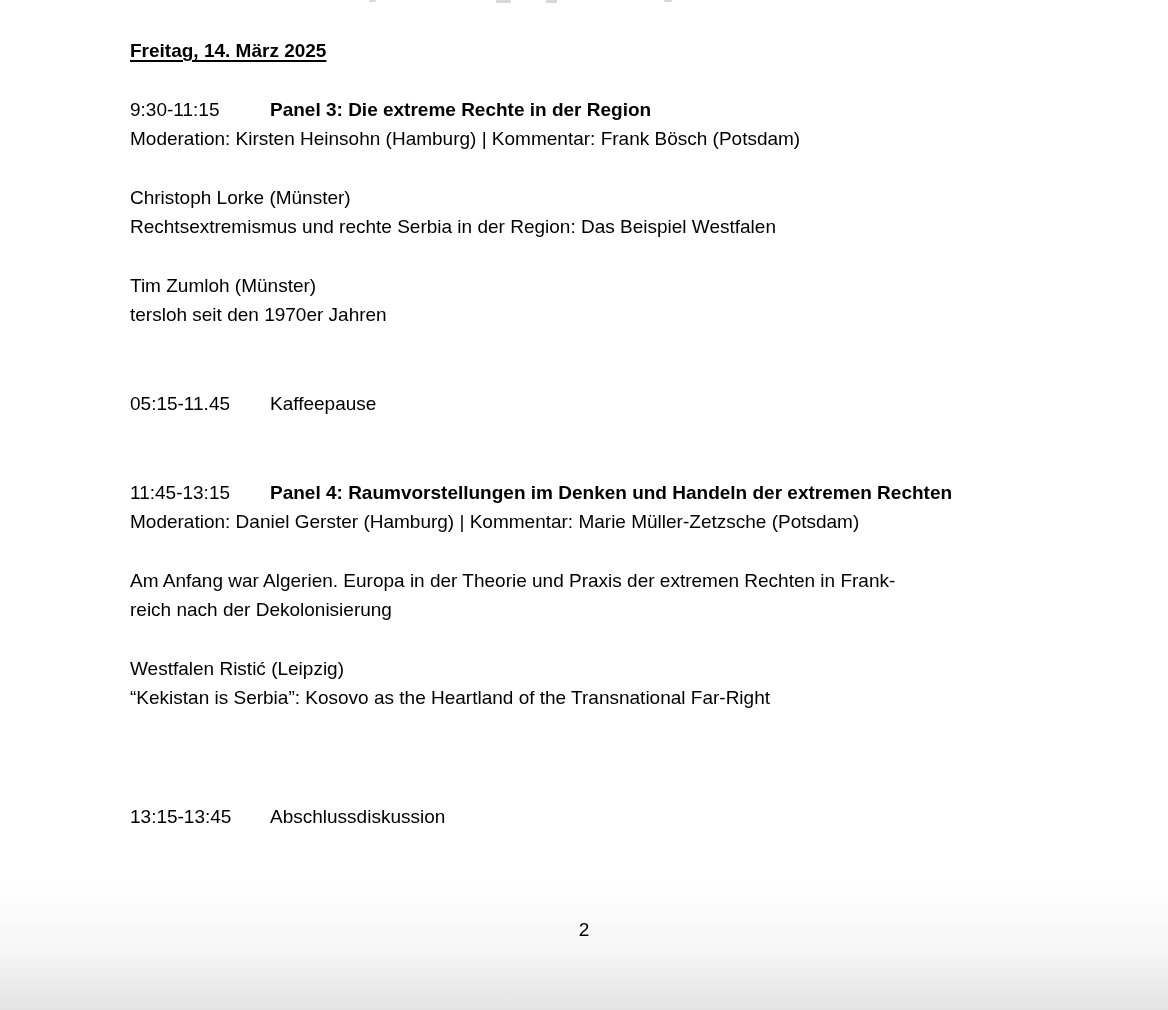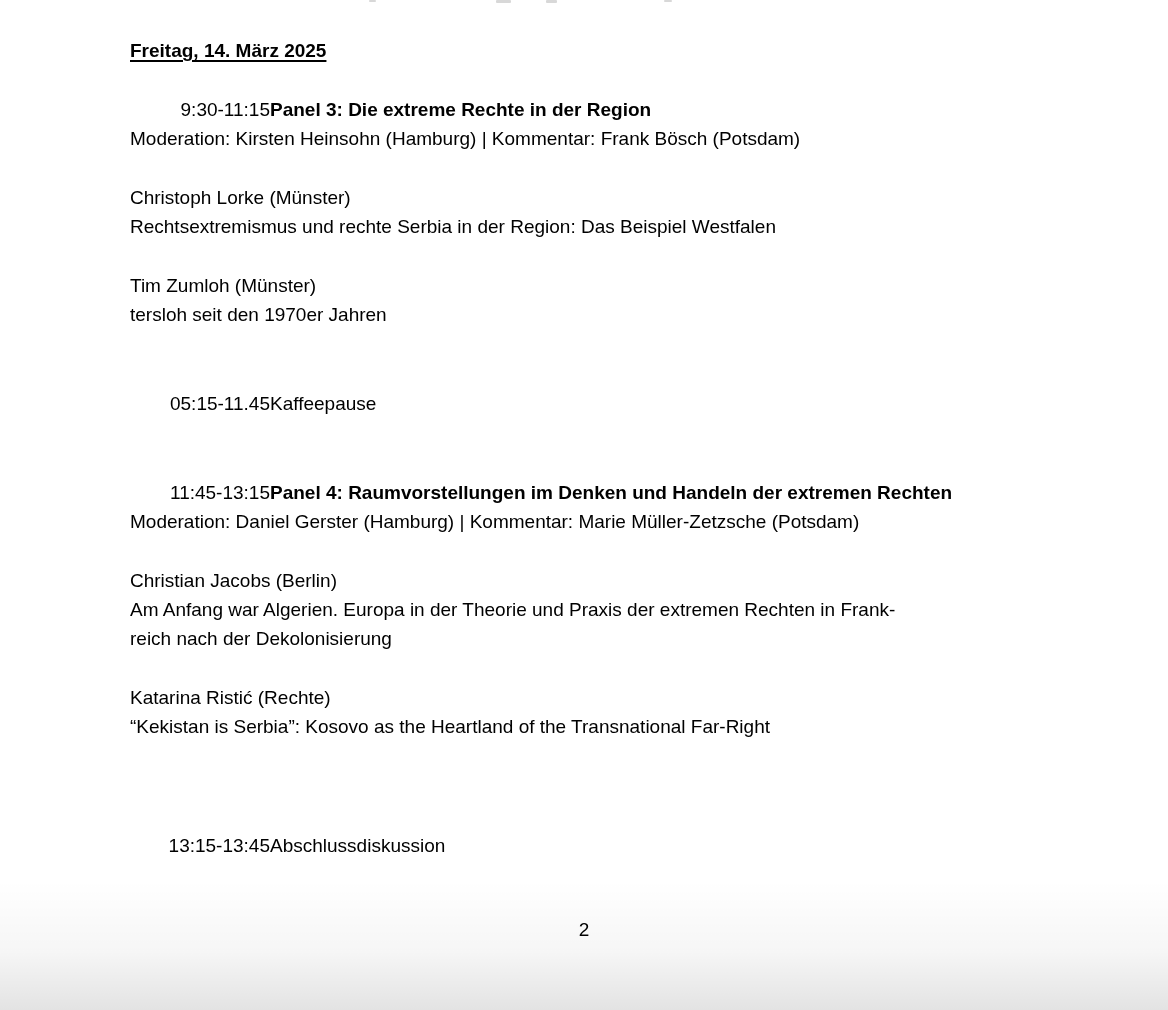--- a/index.html
+++ b/index.html
@@ -35,21 +35,20 @@
   }
   .heading {
     font-weight: bold;
     text-decoration: underline;
     text-decoration-thickness: 2px;
     text-underline-offset: 3px;
   }
   .time-col {
     display: inline-block;
     width: 140px;
-    text-align: right;
   }
   .bold {
     font-weight: bold;
   }
   .page-number {
     position: absolute;
     top: 915px;
     left: 0;
     width: 100%;
     text-align: center;
@@ -118,26 +117,25 @@
     </div>
     <div class="spacer"></div>
     <div class="spacer"></div>
 
     <div class="line">
       <span class="time-col">11:45-13:15</span><span class="bold">Panel 4: Raumvorstellungen im Denken und Handeln der extremen Rechten</span>
     </div>
     <div class="line">Moderation: Daniel Gerster (Hamburg) | Kommentar: Marie Müller-Zetzsche (Potsdam)</div>
     <div class="spacer"></div>
 
-    <div class="line">Christian Jacobs (Berlin)</div>
     <div class="line">Am Anfang war Algerien. Europa in der Theorie und Praxis der extremen Rechten in Frank-</div>
     <div class="line">reich nach der Dekolonisierung</div>
     <div class="spacer"></div>
 
-    <div class="line">Katarina Ristić (Rechte)</div>
+    <div class="line">Westfalen Ristić (Leipzig)</div>
     <div class="line">“Kekistan is Serbia”: Kosovo as the Heartland of the Transnational Far-Right</div>
     <div class="spacer"></div>
     <div class="spacer"></div>
     <div class="spacer"></div>
 
     <div class="line">
       <span class="time-col">13:15-13:45</span><span>Abschlussdiskussion</span>
     </div>
 
   </div>

